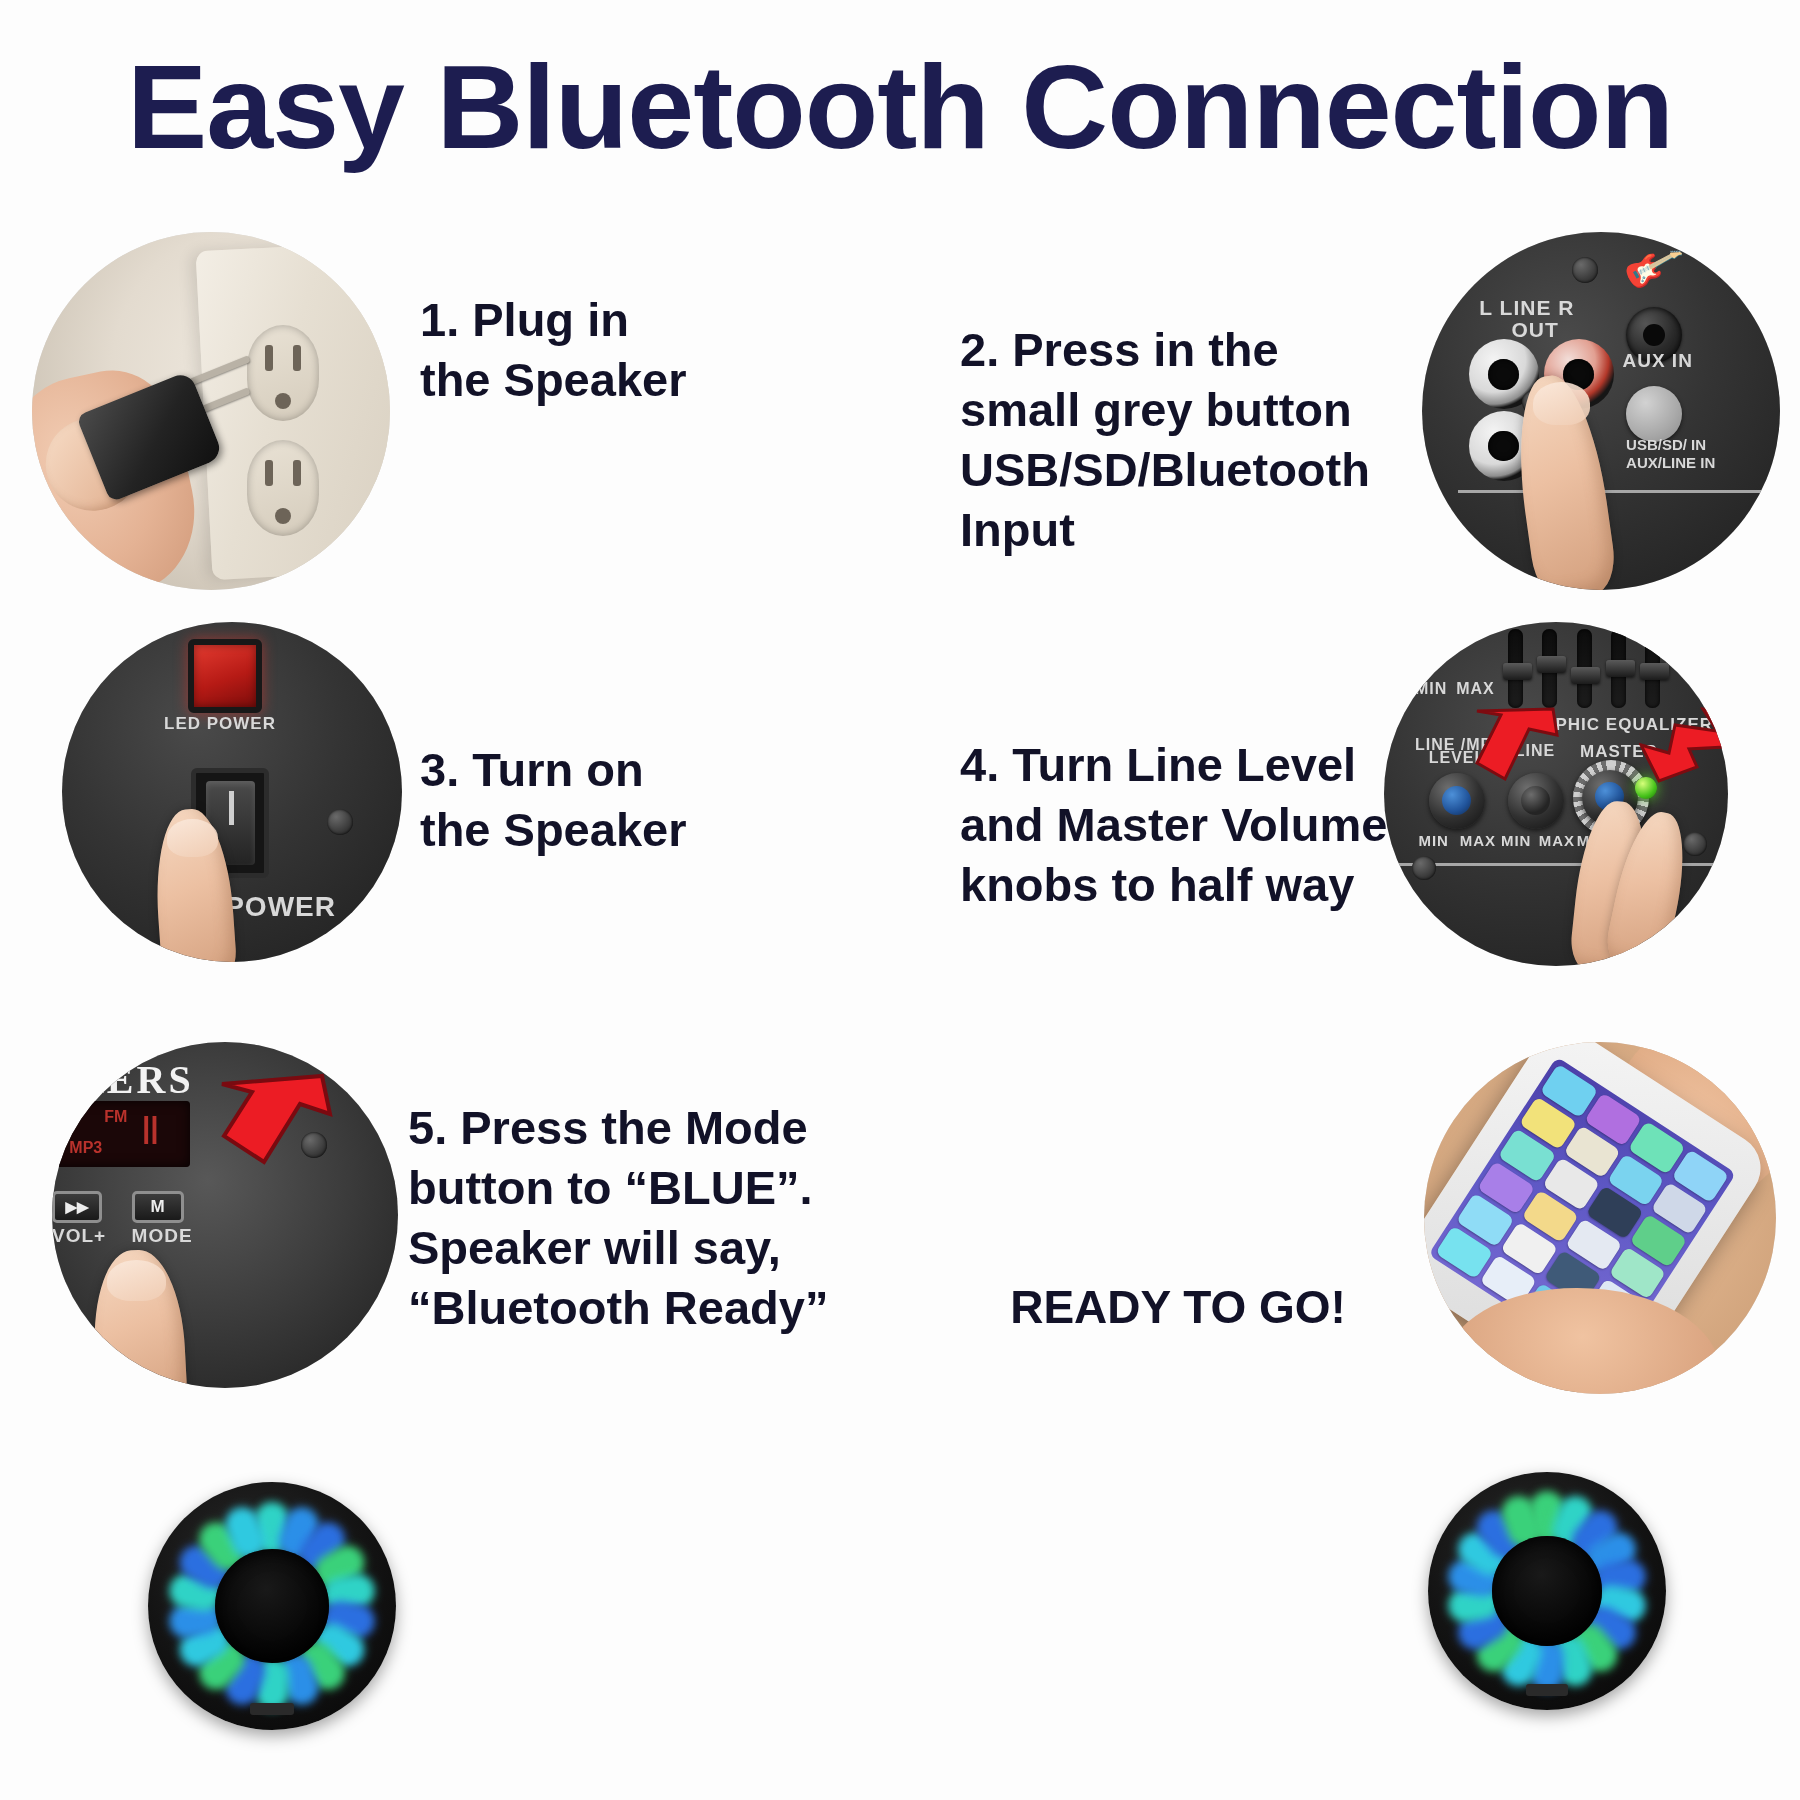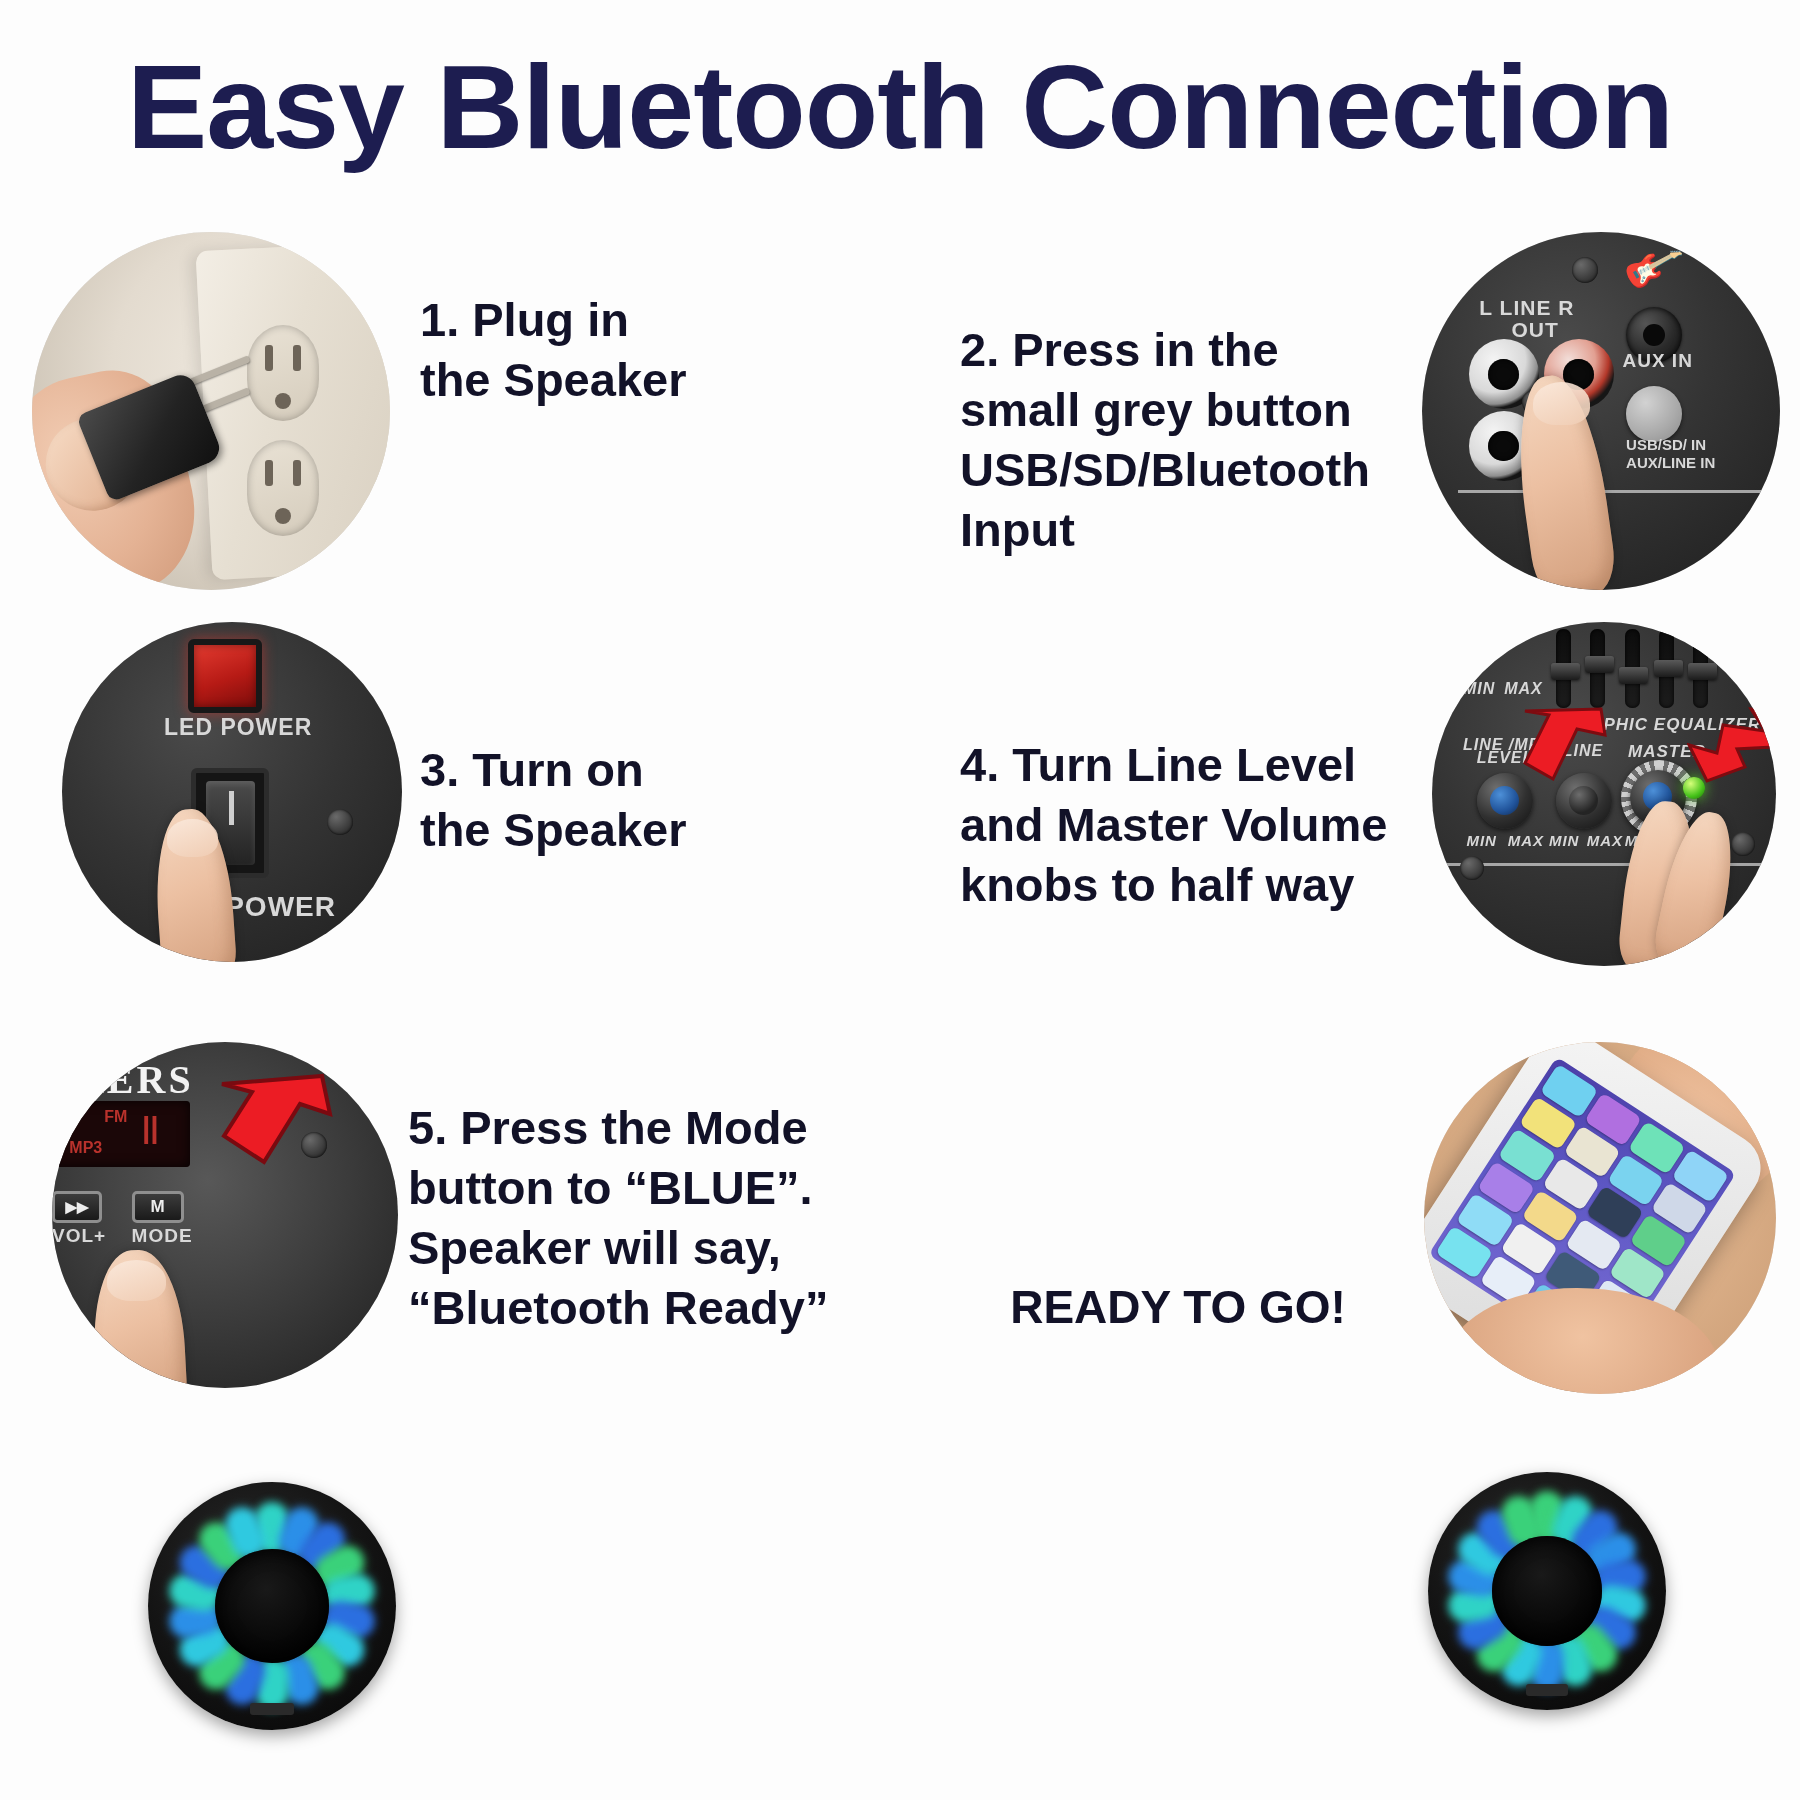--- a/index.html
+++ b/index.html
@@ -244,37 +244,37 @@
     <div class="panel-label" style="left:57%;top:57%;font-size:15px;letter-spacing:0;">USB/SD/      IN</div>
     <div class="panel-label" style="left:57%;top:62%;font-size:15px;letter-spacing:0;">AUX/LINE IN</div>
     <div class="hairline" style="left:10%;top:72%;width:85%;"></div>
     <div class="finger" style="left:28%;top:40%;width:23%;height:62%;transform:rotate(-8deg);"></div>
     <div class="nail" style="left:31%;top:42%;width:16%;height:12%;"></div>
   </div>
 
   <div class="photo" style="left:62px;top:622px;width:340px;height:340px;">
     <div class="panel-bg"></div>
     <div class="led-red" style="left:37%;top:5%;width:62px;height:62px;"></div>
-    <div class="panel-label" style="left:30%;top:27%;font-size:23px;">LED POWER</div>
+    <div class="panel-label" style="left:30%;top:27%;font-size:17px;">LED POWER</div>
     <div class="rocker" style="left:38%;top:43%;width:68px;height:100px;">
       <div class="key"></div>
         <div class="bar"></div>
     </div>
     <div class="panel-label" style="left:48%;top:79%;font-size:28px;">POWER</div>
     <div class="screw" style="left:78%;top:55%;width:26px;height:26px;"></div>
     <div class="finger" style="left:28%;top:55%;width:22%;height:52%;transform:rotate(-4deg);"></div>
     <div class="nail" style="left:31%;top:58%;width:15%;height:11%;"></div>
   </div>
   <div class="step-text" style="left:420px;top:740px;width:420px;">3. Turn on
 the Speaker</div>
 
   <div class="step-text" style="left:960px;top:735px;width:470px;">4. Turn Line Level
 and Master Volume
 knobs to half way</div>
-  <div class="photo" style="left:1432px;top:622px;width:344px;height:344px;font-style:italic;">
+  <div class="photo" style="left:1384px;top:622px;width:344px;height:344px;">
     <div class="panel-bg"></div>
 
     <div class="eq-slot" style="left:36%;top:2%;height:23%;"></div>
     <div class="eq-slot" style="left:46%;top:2%;height:23%;"></div>
     <div class="eq-slot" style="left:56%;top:2%;height:23%;"></div>
     <div class="eq-slot" style="left:66%;top:2%;height:23%;"></div>
     <div class="eq-slot" style="left:76%;top:2%;height:23%;"></div>
     <div class="eq-cap" style="left:34.5%;top:12%;"></div>
     <div class="eq-cap" style="left:44.5%;top:10%;"></div>
     <div class="eq-cap" style="left:54.5%;top:13%;"></div>

